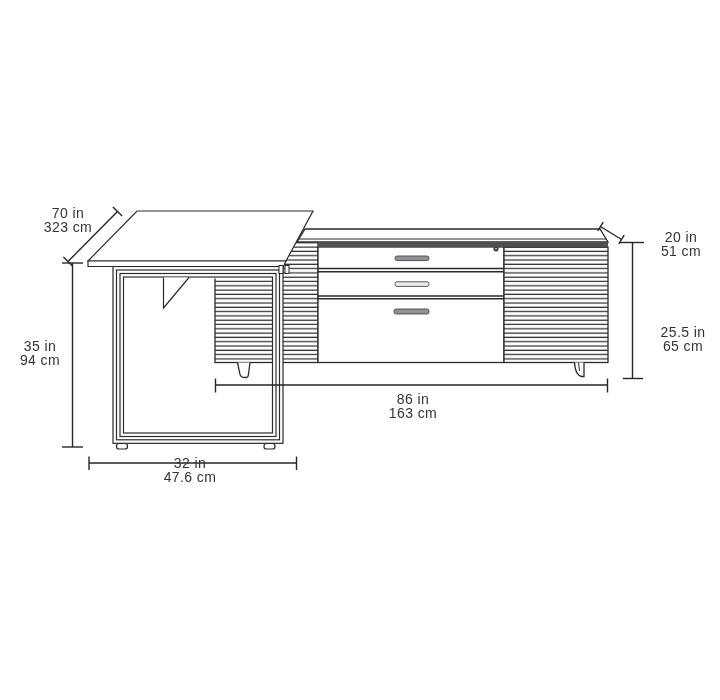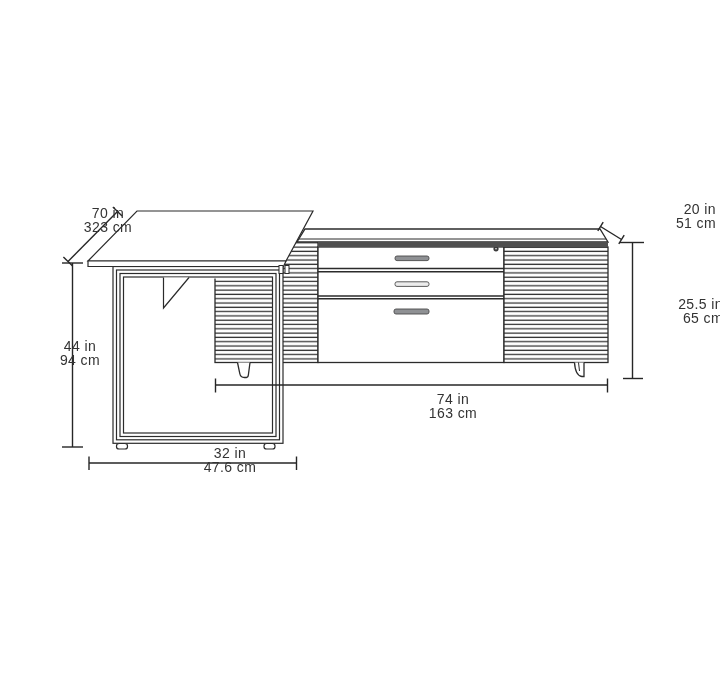--- a/index.html
+++ b/index.html
@@ -13,28 +13,28 @@
   .stage svg{position:absolute;left:0;top:0;}
   .dim-label{
     position:absolute;
     font-size:14px;
     line-height:13.5px;
     font-weight:500;
     letter-spacing:.4px;
     color:#333333;
     white-space:nowrap;
   }
-  .dim-label.center{text-align:center;margin-left:40px;}
-  .dim-label.left{text-align:right;}
+  .dim-label.center{text-align:center;}
+  .dim-label.left{text-align:center;margin-top:28px;}
   .lbl-desk-depth     {left:26px;  top:207px; width:84px;}
   .lbl-credenza-depth {left:646px; top:203px; width:70px;}
   .lbl-desk-height    {left:2px;   top:340px; width:76px;}
   .lbl-credenza-height{left:643px; top:298px; width:80px;}
   .lbl-credenza-width {left:373px; top:393px; width:80px;}
-  .lbl-desk-width     {left:150px; top:447px; width:80px;}
+  .lbl-desk-width     {left:150px; top:457px; width:80px;}
 </style>
 </head>
 <body>
 
 <div class="stage">
 
   <svg width="720" height="700" viewBox="0 0 720 700">
     <defs>
       <pattern id="louver" patternUnits="userSpaceOnUse" width="8" height="4.3">
         <rect width="8" height="4.3" fill="#ffffff"></rect>
@@ -146,31 +146,31 @@
     <div>70 in</div>
     <div>323 cm</div>
   </div>
 
   <div class="dim-label left lbl-credenza-depth">
     <div>20 in</div>
     <div>51 cm</div>
   </div>
 
   <div class="dim-label center lbl-desk-height">
-    <div>44 in</div>
+    <div>35 in</div>
     <div>94 cm</div>
   </div>
 
   <div class="dim-label left lbl-credenza-height">
     <div>25.5 in</div>
     <div>65 cm</div>
   </div>
 
   <div class="dim-label center lbl-credenza-width">
-    <div>74 in</div>
+    <div>86 in</div>
     <div>163 cm</div>
   </div>
 
   <div class="dim-label center lbl-desk-width">
     <div>32 in</div>
     <div>47.6 cm</div>
   </div>
 
 </div>
 

